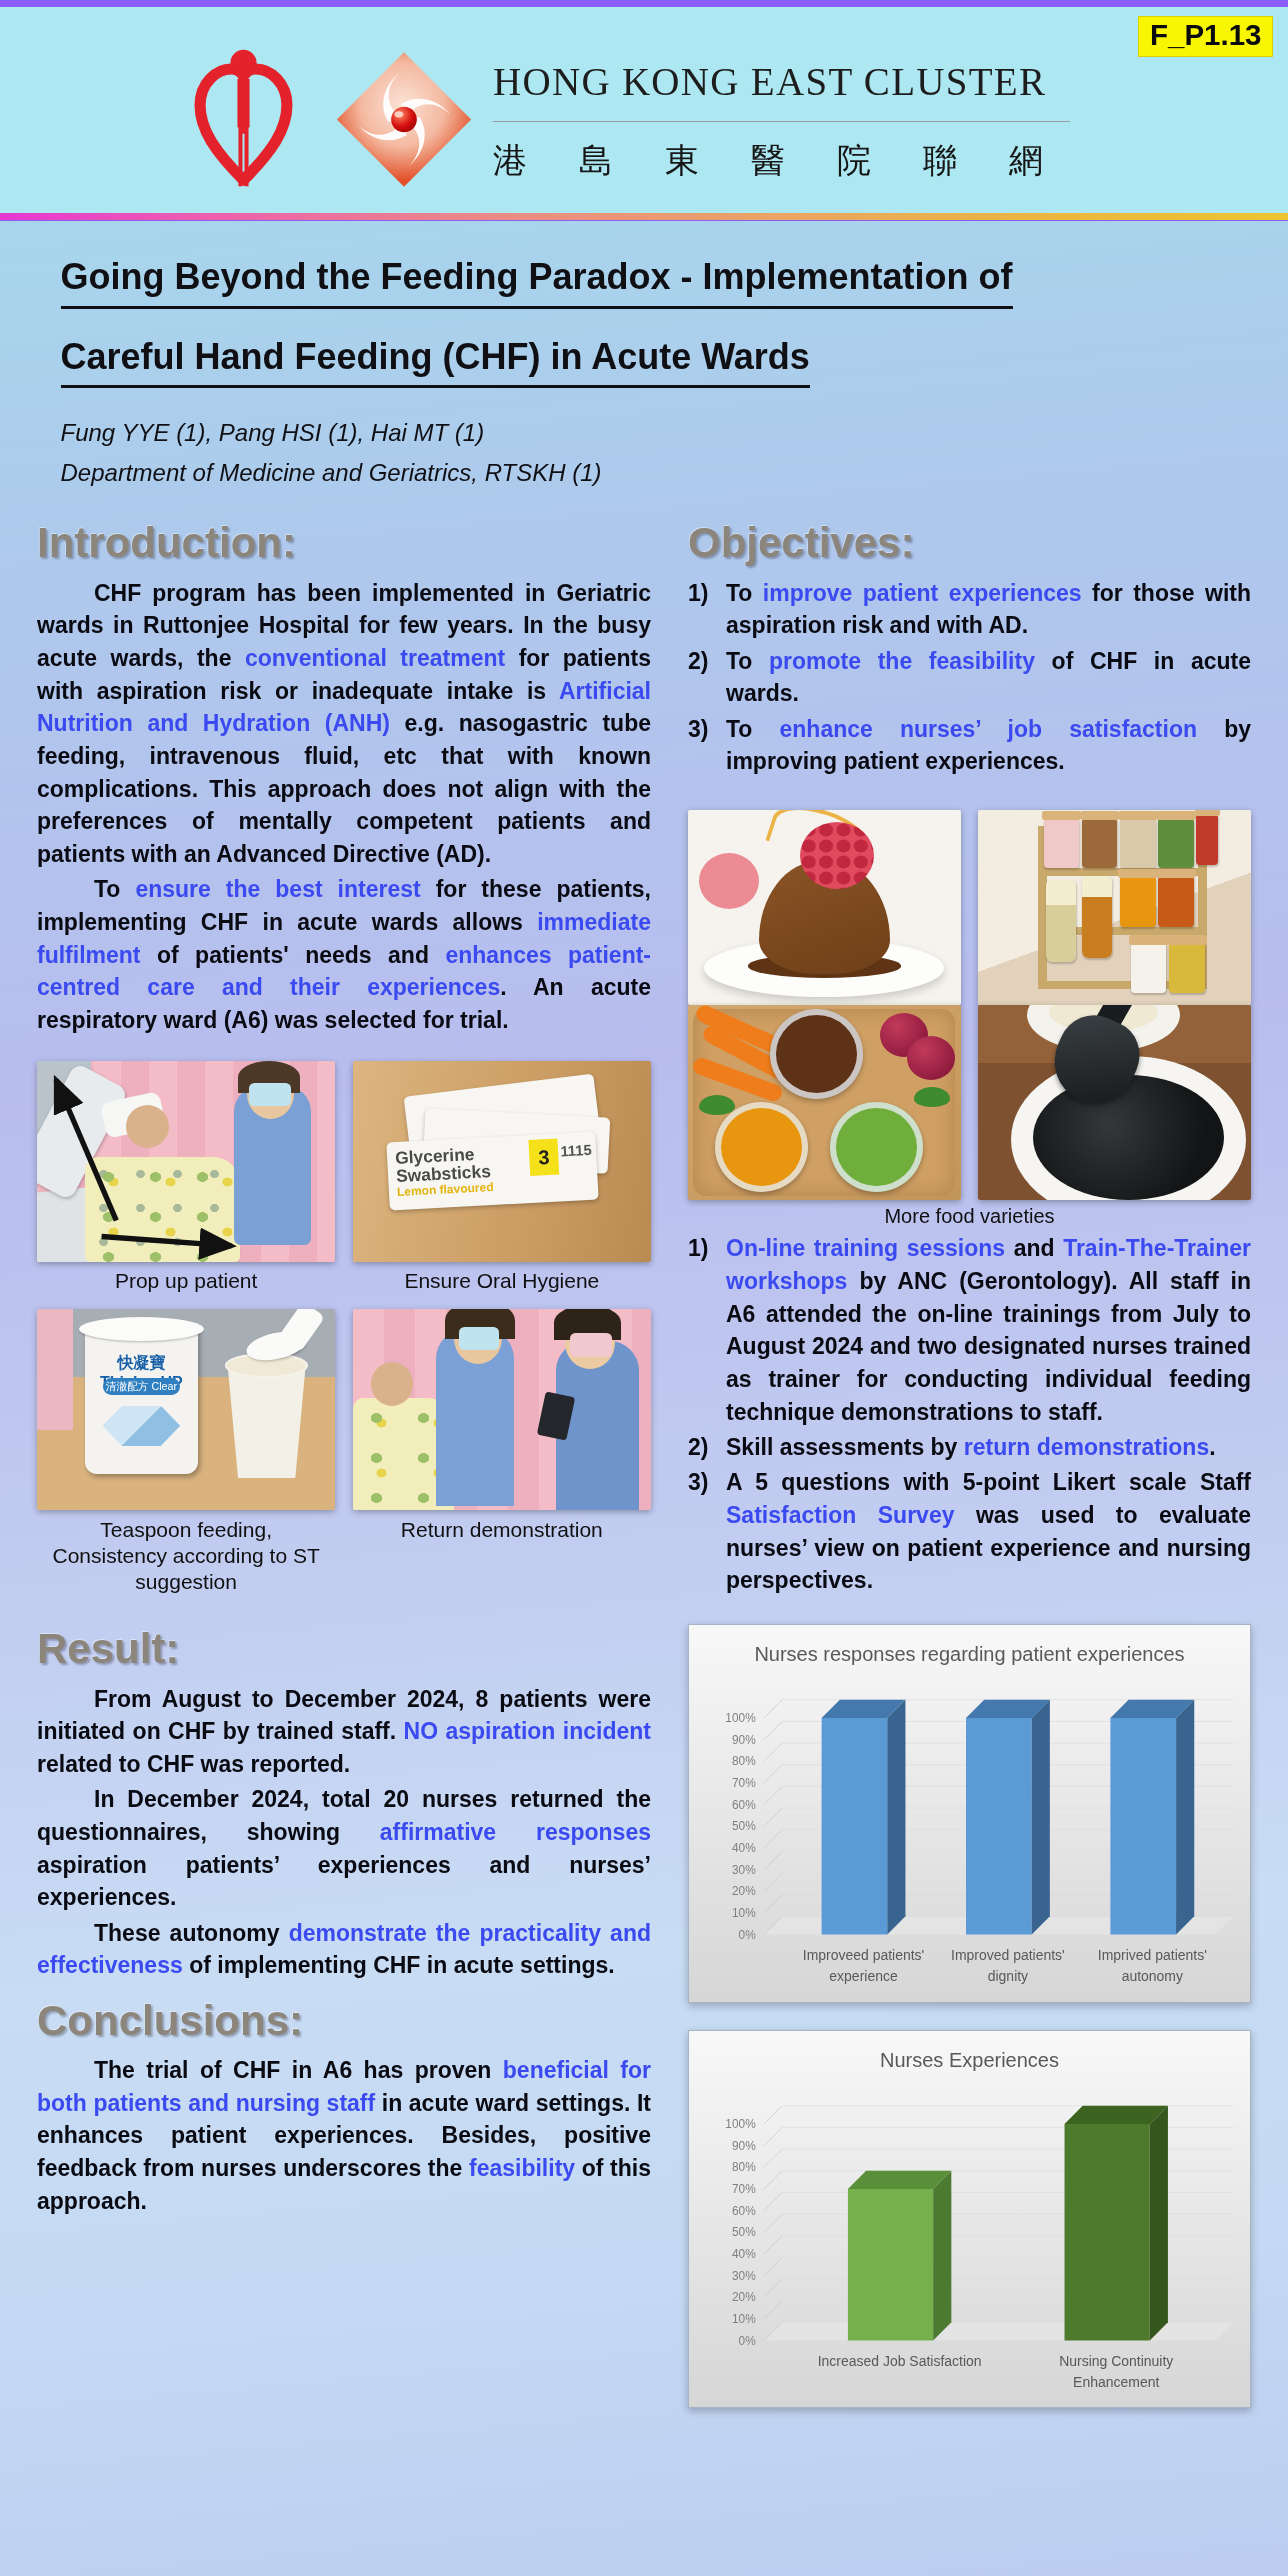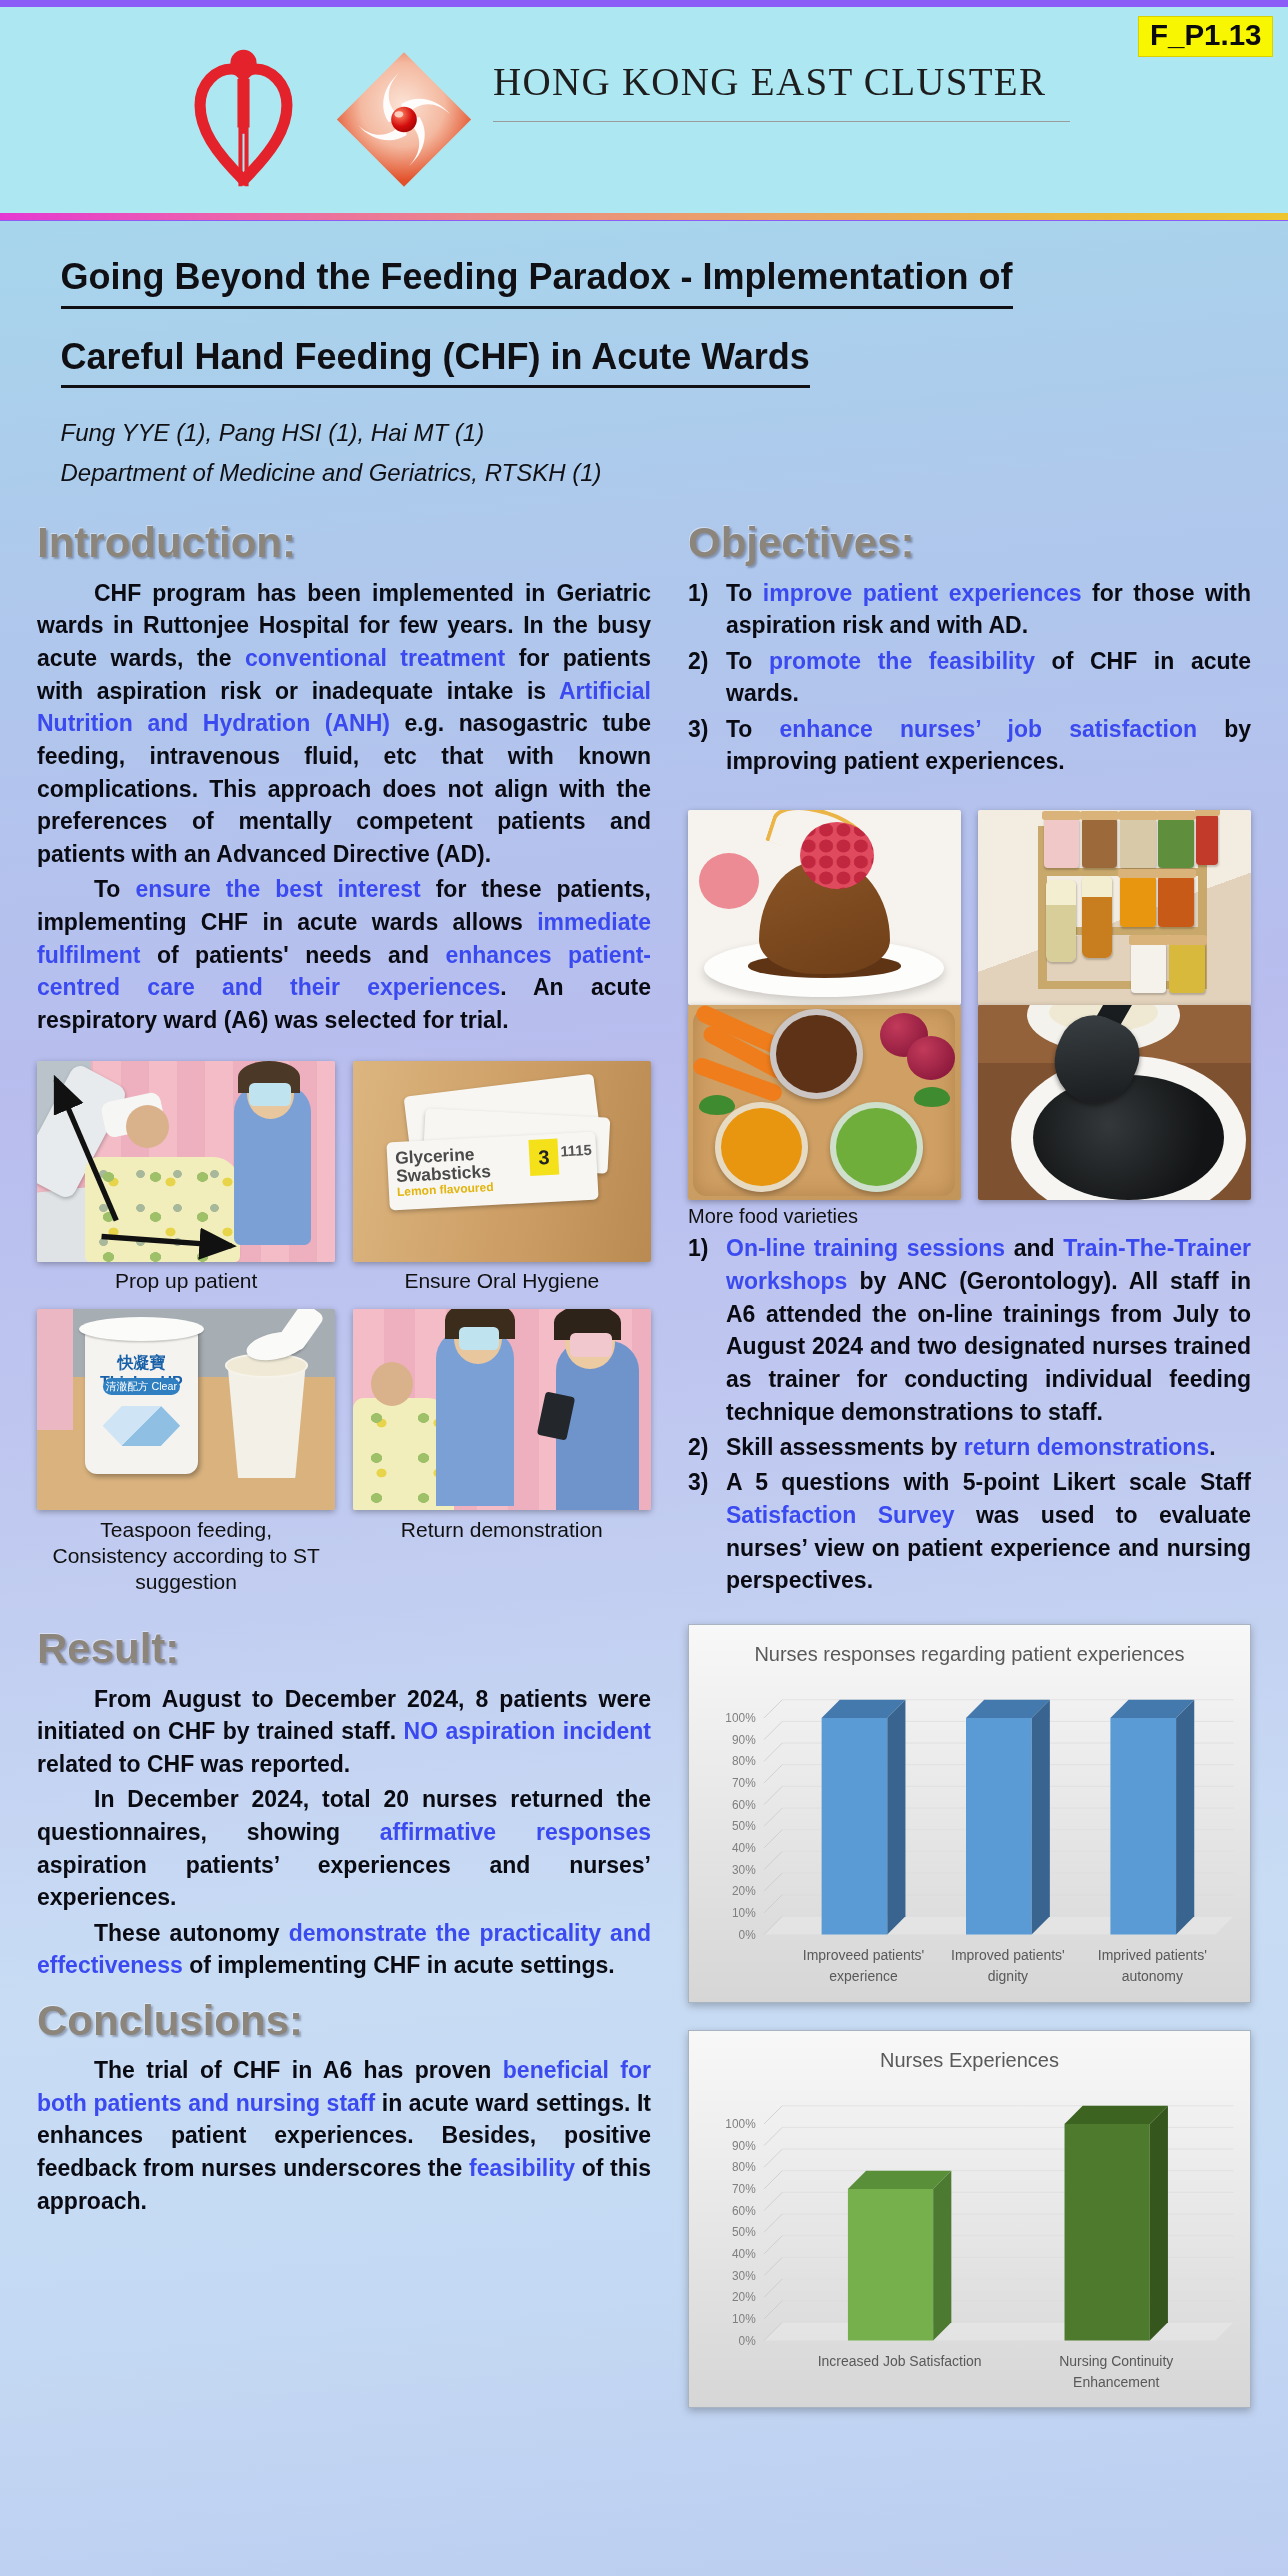--- a/index.html
+++ b/index.html
@@ -39,21 +39,21 @@
   .hl{color:#3a4af0;}
   .num-item{display:flex;font-size:23px;font-weight:bold;color:#0a0a12;line-height:1.42;margin:0 0 2.7px;}
   .num{width:38px;flex:none;}
   .itxt{flex:1;text-align:justify;}
   
   .photo-grid{display:grid;grid-template-columns:1fr 1fr;column-gap:17.4px;margin-top:24px;}
   .photo{position:relative;overflow:hidden;border-radius:2px;box-shadow:0 2px 6.7px rgba(0,0,0,.3);}
   .h300{height:201px;} .h290{height:195px;}
   .caption{text-align:center;font-size:21px;font-weight:normal;color:#101010;
            padding:6.7px 4px 14.8px;line-height:1.25;}
-  .grid-caption{font-size:20px;color:#101010;padding:5.4px 0 4px;}
+  .grid-caption{text-align:center;font-size:20px;color:#101010;padding:5.4px 0 4px;}
   
   .sc{position:absolute;}
   .ph-bed{background:repeating-linear-gradient(90deg,#f3bcc7 0 28px,#eeafbe 28px 56px);}
   .ph-bed .wall{left:0;top:0;width:18%;height:55%;background:#b9c3c9;}
   .ph-bed .bedbase{left:-4%;bottom:-6%;width:70%;height:45%;background:#dfe3e6;border-radius:12px;transform:rotate(-6deg);box-shadow:0 2.7px 5.4px rgba(0,0,0,.25);}
   .ph-bed .headboard{left:2%;top:4%;width:20%;height:62%;background:#e8ebee;border-radius:10.7px;transform:rotate(28deg);box-shadow:1.3px 1.3px 4px rgba(0,0,0,.25);}
   .ph-bed .blanket{left:16%;bottom:0;width:52%;height:52%;border-radius:13.4px 27px 5.4px 5.4px;
      background:#f2eebc;background-image:radial-gradient(#9dc069 5.4px,transparent 6px),radial-gradient(#e8d44a 4.7px,transparent 5.4px),radial-gradient(#a8b89a 4px,transparent 4.7px);
      background-size:47px 40px,57px 50px,37px 34px;}
   .ph-bed .pillow{left:22%;top:18%;width:20%;height:18%;background:#f6f6f4;border-radius:9.4px;transform:rotate(-12deg);}
@@ -167,20 +167,21 @@
           <path d="M60 60 C52 74 36 76 24 64 C34 76 50 80 62 72 Z M60 60 C68 46 84 44 96 56 C86 44 70 40 58 48 Z"></path>
         </g>
         <circle cx="60" cy="60" r="10" fill="url(#ball)"></circle>
         <ellipse cx="56" cy="56" rx="3.4" ry="2.4" fill="#ffd9cc" opacity="0.9"></ellipse>
       </svg>
     </div>
 
     <div class="org-block">
       <div class="org-en">HONG KONG EAST CLUSTER</div>
       <div class="org-divider"></div>
+      <div class="org-zh">港島東醫院聯網</div>
     </div>
   </div>
 
   <div class="rainbow"></div>
 
   <div class="bodyarea">
 
     <div class="title-block">
       <div><span class="title-line">Going Beyond the Feeding Paradox - Implementation of</span></div>
       <div><span class="title-line">Careful Hand Feeding (CHF) in Acute Wards</span></div>

